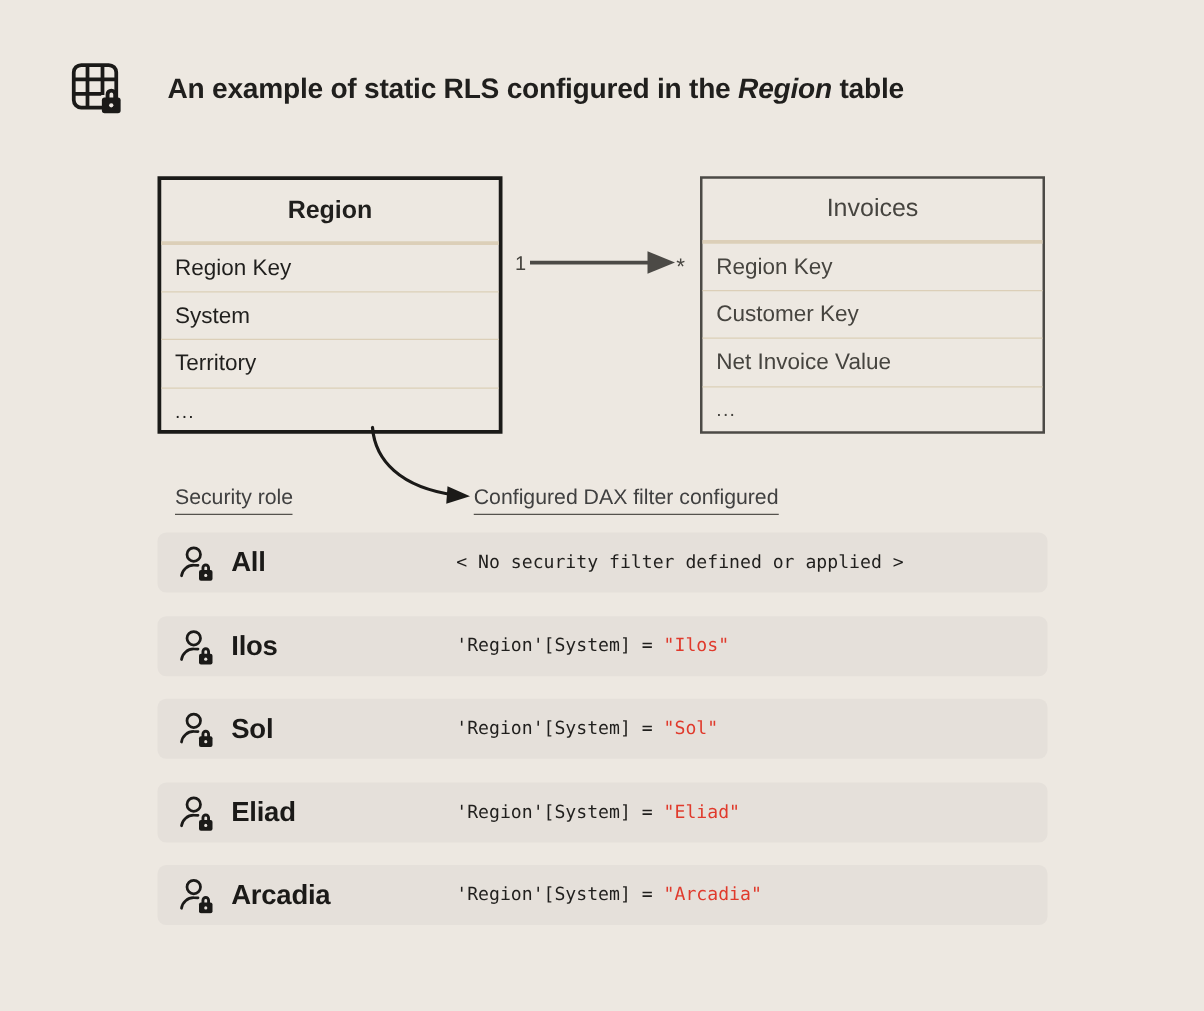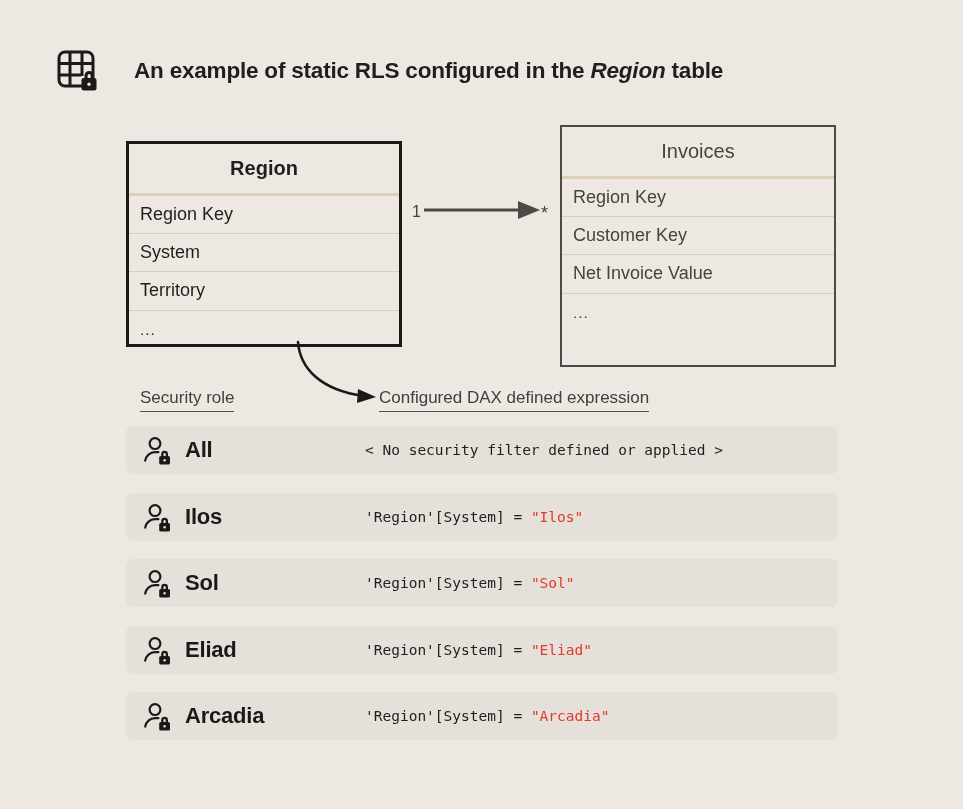--- a/index.html
+++ b/index.html
@@ -50,23 +50,23 @@
   }
   .ent-region {
     left: 126px;
     top: 141px;
     width: 276px;
     height: 206px;
     border: 3px solid #1B1A18;
   }
   .ent-invoices {
     left: 560px;
-    top: 125px;
+    top: 141px;
     width: 276px;
-    height: 242px;
+    height: 206px;
     border: 2px solid #4C4A46;
   }
   .ent-head {
     height: 52px;
     display: flex;
     align-items: center;
     justify-content: center;
     font-size: 20px;
     font-weight: bold;
     border-bottom: 3px solid #DCCFB8;
@@ -221,21 +221,21 @@
   <polygon points="94,5 116,14 94,23" fill="#4C4A46"></polygon>
 </svg>
 <div class="rel-many">*</div>
 
 <svg class="curve-arrow" viewBox="0 0 110 70">
   <path d="M10 2 C 12 28, 32 50, 76 56" fill="none" stroke="#1B1A18" stroke-width="2.6" stroke-linecap="round"></path>
   <polygon points="70,49 88,57 69,63" fill="#1B1A18"></polygon>
 </svg>
 
 <div class="col-head col-head-role">Security role</div>
-<div class="col-head col-head-dax">Configured DAX defined expression</div>
+<div class="col-head col-head-dax">Configured DAX filter configured</div>
 
 <div class="roles">
 
   <div class="role-row">
     <svg class="role-icon" viewBox="0 0 30 30">
       <circle cx="13" cy="8.6" r="5.4" fill="none" stroke="#1B1A18" stroke-width="2.2"></circle>
       <path d="M3.2 25.6 a9.8 9.8 0 0 1 9.8 -8.4 h3.4" fill="none" stroke="#1B1A18" stroke-width="2.2" stroke-linecap="round"></path>
       <path d="M19.2 19.2 a3.4 3.4 0 0 1 6.8 0 v2.4 h-2.3 v-2.4 a1.1 1.1 0 0 0 -2.2 0 v2.4 h-2.3 z" fill="#1B1A18"></path>
       <rect x="17.2" y="21" width="10.8" height="8.6" rx="1.6" fill="#1B1A18"></rect>
       <circle cx="22.6" cy="25.3" r="1.25" fill="#E5E0DA"></circle>

